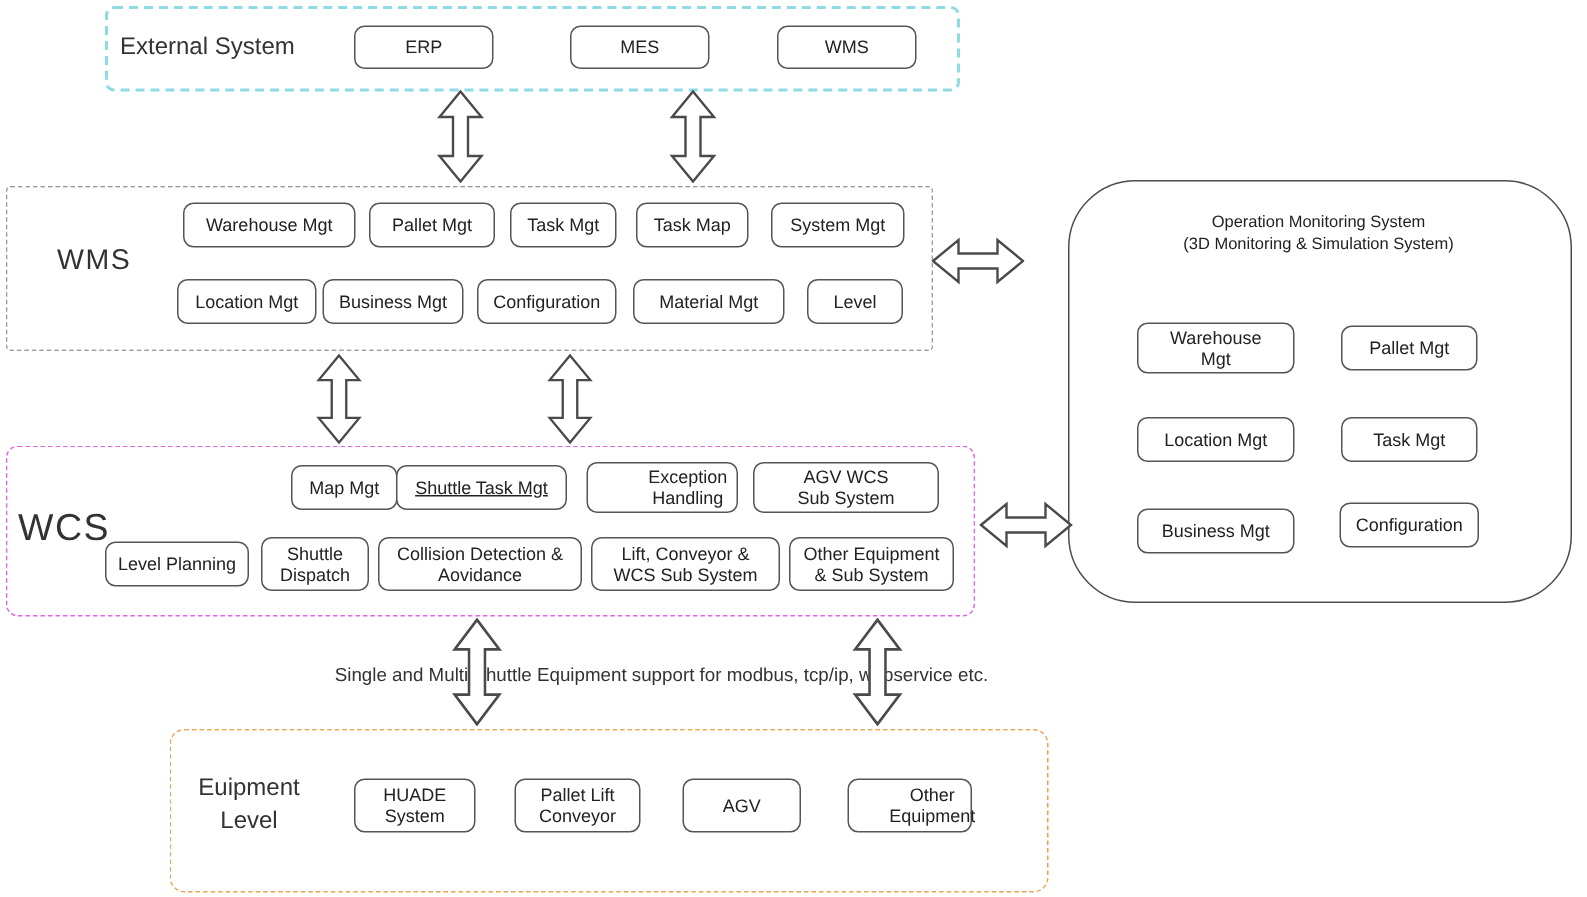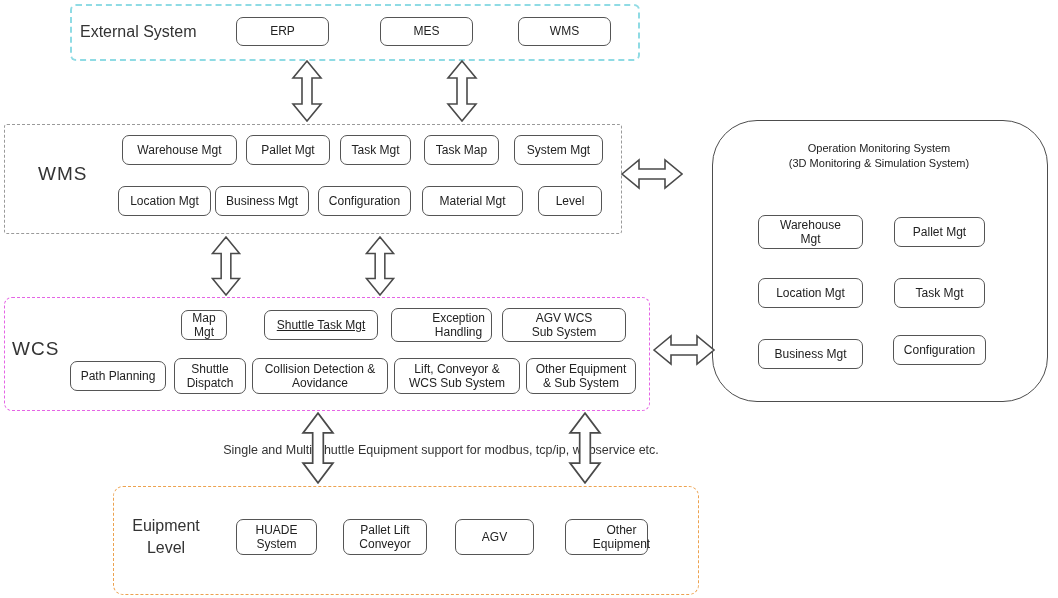--- a/index.html
+++ b/index.html
@@ -11,21 +11,21 @@
   .container{position:absolute;background:#fff;}
   .ext-container{left:70px;top:4px;width:566px;height:53px;border:2px dashed #8fdbe4;border-radius:6px;}
   .wms-container{left:4px;top:124px;width:616px;height:108px;border:1.5px dashed #9a9a9a;border-radius:3px;}
   .wcs-container{left:4px;top:297px;width:644px;height:112px;border:1.5px dashed #e564e5;border-radius:8px;}
   .eq-container{left:113px;top:486px;width:584px;height:107px;border:1.5px dashed #eda24f;border-radius:10px;}
   .mon-panel{left:712px;top:120px;width:334px;height:280px;border:1.7px solid #4d4d4d;border-radius:45px;background:#fff;}
 
   .section-label{position:absolute;color:#333;white-space:pre-line;text-align:center;line-height:1.25;}
   .lbl-external{left:80px;top:22px;font-size:16px;text-align:left;}
   .lbl-wms{left:38px;top:162px;font-size:19px;letter-spacing:1px;}
-  .lbl-wcs{left:12px;top:337px;font-size:19px;letter-spacing:1px;}
+  .lbl-wcs{left:12px;top:337px;font-size:25px;letter-spacing:1px;}
   .lbl-equipment{left:120px;top:515px;width:92px;font-size:16px;line-height:1.4;}
 
   .box{
     position:absolute;border:1.5px solid #555;border-radius:7px;background:#fff;
     display:flex;align-items:center;justify-content:center;text-align:center;
     font-size:12px;line-height:1.18;white-space:pre-line;color:#222;padding:1px 2px;
     box-sizing:border-box;
   }
   .mon-title{position:absolute;left:722px;top:141px;width:314px;text-align:center;font-size:11px;line-height:1.35;color:#222;}
   .note{position:absolute;left:180px;top:443px;width:522px;text-align:center;font-size:12.5px;color:#333;}
@@ -68,27 +68,27 @@
   <div class="box" style="left:758px;top:215px;width:105px;height:34px;">Warehouse
 Mgt</div>
   <div class="box" style="left:894px;top:217px;width:91px;height:30px;">Pallet Mgt</div>
   <div class="box" style="left:758px;top:278px;width:105px;height:30px;">Location Mgt</div>
   <div class="box" style="left:894px;top:278px;width:91px;height:30px;">Task Mgt</div>
   <div class="box" style="left:758px;top:339px;width:105px;height:30px;">Business Mgt</div>
   <div class="box" style="left:893px;top:335px;width:93px;height:30px;">Configuration</div>
 
   <div class="container wcs-container"></div>
   <div class="section-label lbl-wcs">WCS</div>
-  <div class="box" style="left:181px;top:310px;width:46px;height:30px;">Map Mgt</div>
+  <div class="box" style="left:194px;top:310px;width:71px;height:30px;">Map Mgt</div>
   <div class="box" style="left:264px;top:310px;width:114px;height:30px;text-decoration:underline;">Shuttle Task Mgt</div>
   <div class="box" style="left:391px;top:308px;width:101px;height:34px;padding-left:36px;">Exception
 Handling</div>
   <div class="box" style="left:502px;top:308px;width:124px;height:34px;">AGV WCS
 Sub System</div>
-  <div class="box" style="left:70px;top:361px;width:96px;height:30px;">Path Planning</div>
+  <div class="box" style="left:70px;top:361px;width:96px;height:30px;">Level Planning</div>
   <div class="box" style="left:174px;top:358px;width:72px;height:36px;">Shuttle
 Dispatch</div>
   <div class="box" style="left:252px;top:358px;width:136px;height:36px;">Collision Detection &amp;
 Aovidance</div>
   <div class="box" style="left:394px;top:358px;width:126px;height:36px;">Lift, Conveyor &amp;
 WCS Sub System</div>
   <div class="box" style="left:526px;top:358px;width:110px;height:36px;">Other Equipment
 &amp; Sub System</div>
 
   <div class="note">Single and Multi Shuttle Equipment support for modbus, tcp/ip, webservice etc.</div>

